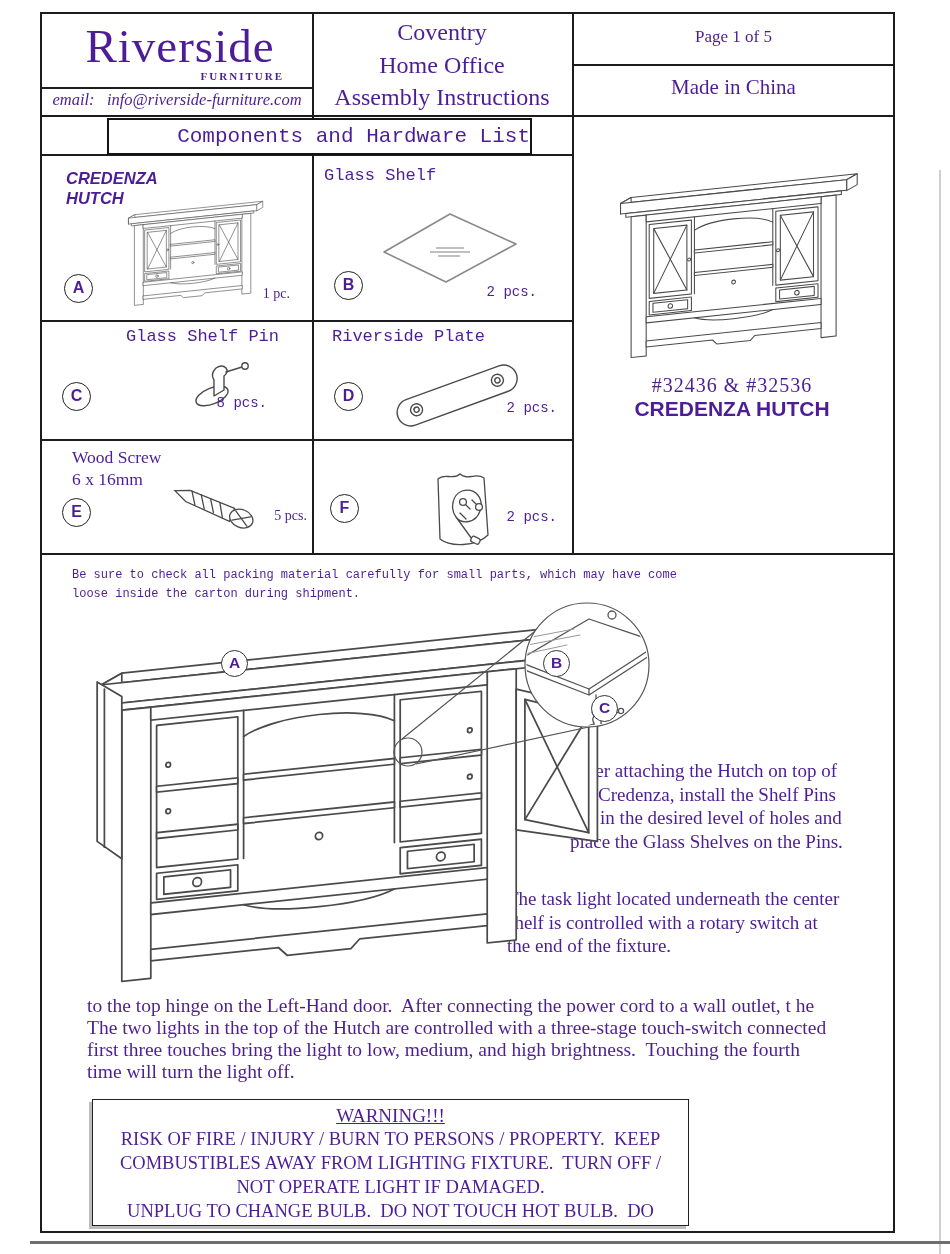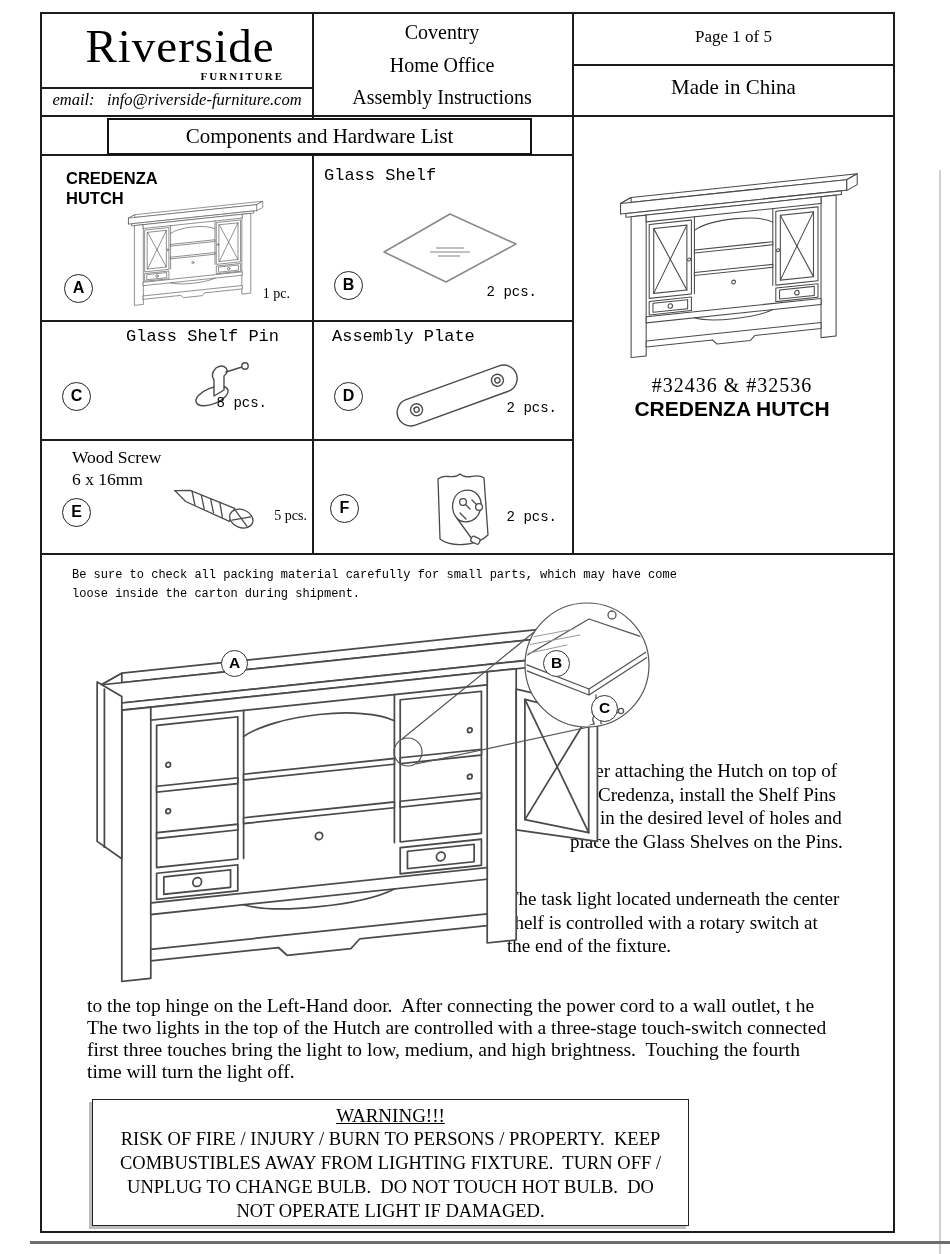--- a/index.html
+++ b/index.html
@@ -1,48 +1,48 @@
 <!DOCTYPE html>
 <html><head>
 <meta charset="utf-8">
 <style>
   html,body{margin:0;padding:0;background:#fff;}
   #page{position:relative;width:950px;height:1254px;background:#ffffff;overflow:hidden;
-        font-family:"Liberation Serif",serif;color:#000000;}
+        font-family:"Liberation Serif",serif;color:#4c1d95;}
   
   #scan-right{position:absolute;left:939px;top:170px;width:2px;height:1084px;background:#cfcfcf;}
   #scan-bottom{position:absolute;left:30px;top:1241px;width:920px;height:3px;background:#6e6e6e;}
 
   #sheet{position:absolute;left:40px;top:12px;width:855px;height:1221px;border:2px solid #1c1c1c;box-sizing:border-box;}
   .hline,.vline{position:absolute;background:#1c1c1c;}
   .hline{height:1.6px;}
   .vline{width:1.6px;}
 
   .abs{position:absolute;}
   .ser{font-family:"Liberation Serif",serif;}
   .mono{font-family:"Liberation Mono",monospace;}
 
   
   #brand{left:18px;top:8px;width:240px;font-size:47px;letter-spacing:1px;line-height:48px;text-align:center;}
   #brand-sub{left:104px;top:56px;width:138px;font-size:11px;font-weight:bold;letter-spacing:2px;text-align:right;}
   #email-row{left:0;top:76px;width:270px;font-size:16.5px;font-style:italic;text-align:center;}
-  #doc-title{left:270px;top:2px;width:260px;text-align:center;font-size:20px;line-height:32.5px;}
+  #doc-title{left:270px;top:2px;width:260px;text-align:center;font-size:24px;line-height:32.5px;}
   #page-no{left:530px;top:13px;width:323px;text-align:center;font-size:17px;}
   #origin{left:530px;top:61px;width:323px;text-align:center;font-size:21px;}
 
   
   #section-box{left:65px;top:104px;width:425px;height:37px;border:2px solid #141414;background:#fff;
-               box-sizing:border-box;text-align:center;font-size:21px;line-height:33px;z-index:5;}
+               box-sizing:border-box;text-align:right;font-size:21px;line-height:33px;z-index:5;font-family:Liberation Mono, monospace;}
 
   
   .badge{position:absolute;width:29px;height:29px;border:1.5px solid #222;border-radius:50%;box-sizing:border-box;
          font-family:"Liberation Sans",sans-serif;font-weight:bold;font-size:16px;line-height:26px;text-align:center;background:#fff;}
   .qty{position:absolute;font-size:14px;}
   .cname-mono{position:absolute;font-family:"Liberation Mono",monospace;font-size:17px;line-height:22px;white-space:pre-line;}
-  .cname-sans{position:absolute;font-family:"Liberation Sans",sans-serif;font-weight:bold;font-size:16.5px;line-height:20px;white-space:pre-line;}
+  .cname-sans{position:absolute;font-family:"Liberation Sans",sans-serif;font-weight:bold;font-size:16.5px;line-height:20px;white-space:pre-line;font-style:italic;}
   .cname-ser{position:absolute;font-family:"Liberation Serif",serif;font-size:17.5px;line-height:22px;white-space:pre-line;}
 
   
   #model-no{left:540px;top:360px;width:300px;text-align:center;font-size:20px;letter-spacing:1px;}
   #product-name{left:540px;top:383px;width:300px;text-align:center;font-size:21px;font-weight:bold;font-family:"Liberation Sans",sans-serif;}
 
   
   .lines div{white-space:pre;}
   #note-packing{left:30px;top:552px;font-family:"Liberation Mono",monospace;font-size:12px;line-height:18.5px;}
   #note-pins{left:528px;top:745px;font-size:19px;line-height:23.5px;}
@@ -210,21 +210,21 @@
       <g stroke="#4a4a4a" fill="#fff" stroke-width="1.4" stroke-linejoin="round" stroke-linecap="round">
         <ellipse cx="30" cy="40" rx="17" ry="8" transform="rotate(-22 30 40)"></ellipse>
         <path d="M34,12 q6,-4 10,0 q3,4 -2,8 l0,14 -10,6 0,-16 q-4,-6 2,-12 z"></path>
         <line x1="44" y1="16" x2="60" y2="11"></line>
         <circle cx="63" cy="10" r="3.2"></circle>
       </g>
     </svg>
     <div class="badge" style="left:20px;top:368px;">C</div>
     <div class="qty mono" style="left:155px;top:381px;width:70px;text-align:right;">8 pcs.</div>
 
-    <div class="cname-mono" style="left:290px;top:312px;">Assembly Plate</div>
+    <div class="cname-mono" style="left:290px;top:312px;">Riverside Plate</div>
     <svg style="left:330px;top:336px;" width="170" height="80" viewBox="0 0 170 80">
       <g transform="rotate(-20 85 45)" stroke="#4a4a4a" fill="#fff" stroke-width="1.4">
         <rect x="22" y="32" width="126" height="27" rx="13.5"></rect>
         <circle cx="42" cy="45" r="6"></circle>
           <circle cx="42" cy="45" r="2.6"></circle>
         <circle cx="128" cy="45" r="6"></circle>
           <circle cx="128" cy="45" r="2.6"></circle>
       </g>
     </svg>
     <div class="badge" style="left:292px;top:368px;">D</div>
@@ -323,18 +323,18 @@
     </svg>
     <div class="dg-label" style="left:179px;top:636px;">A</div>
     <div class="dg-label" style="left:501px;top:636px;">B</div>
     <div class="dg-label" style="left:549px;top:681px;">C</div>
 
     <div class="abs ser" id="warning-box">
       <div id="warning-title">WARNING!!!</div>
       <div id="warning-body" class="lines">
           <div>RISK OF FIRE / INJURY / BURN TO PERSONS / PROPERTY.  KEEP</div>
           <div>COMBUSTIBLES AWAY FROM LIGHTING FIXTURE.  TURN OFF /</div>
+          <div>NOT OPERATE LIGHT IF DAMAGED.</div>
           <div>UNPLUG TO CHANGE BULB.  DO NOT TOUCH HOT BULB.  DO</div>
-          <div>NOT OPERATE LIGHT IF DAMAGED.</div>
         </div>
     </div>
   </div>
 </div>
 
 </body></html>

